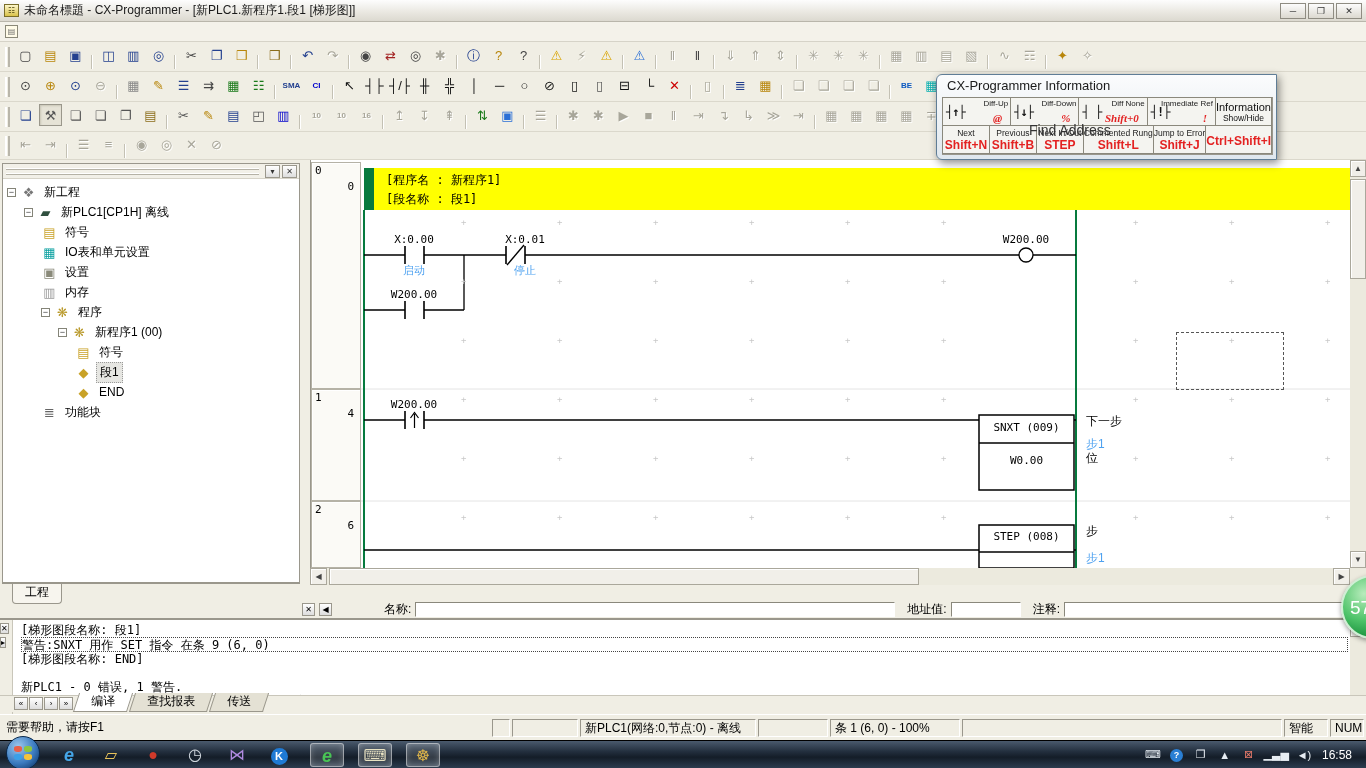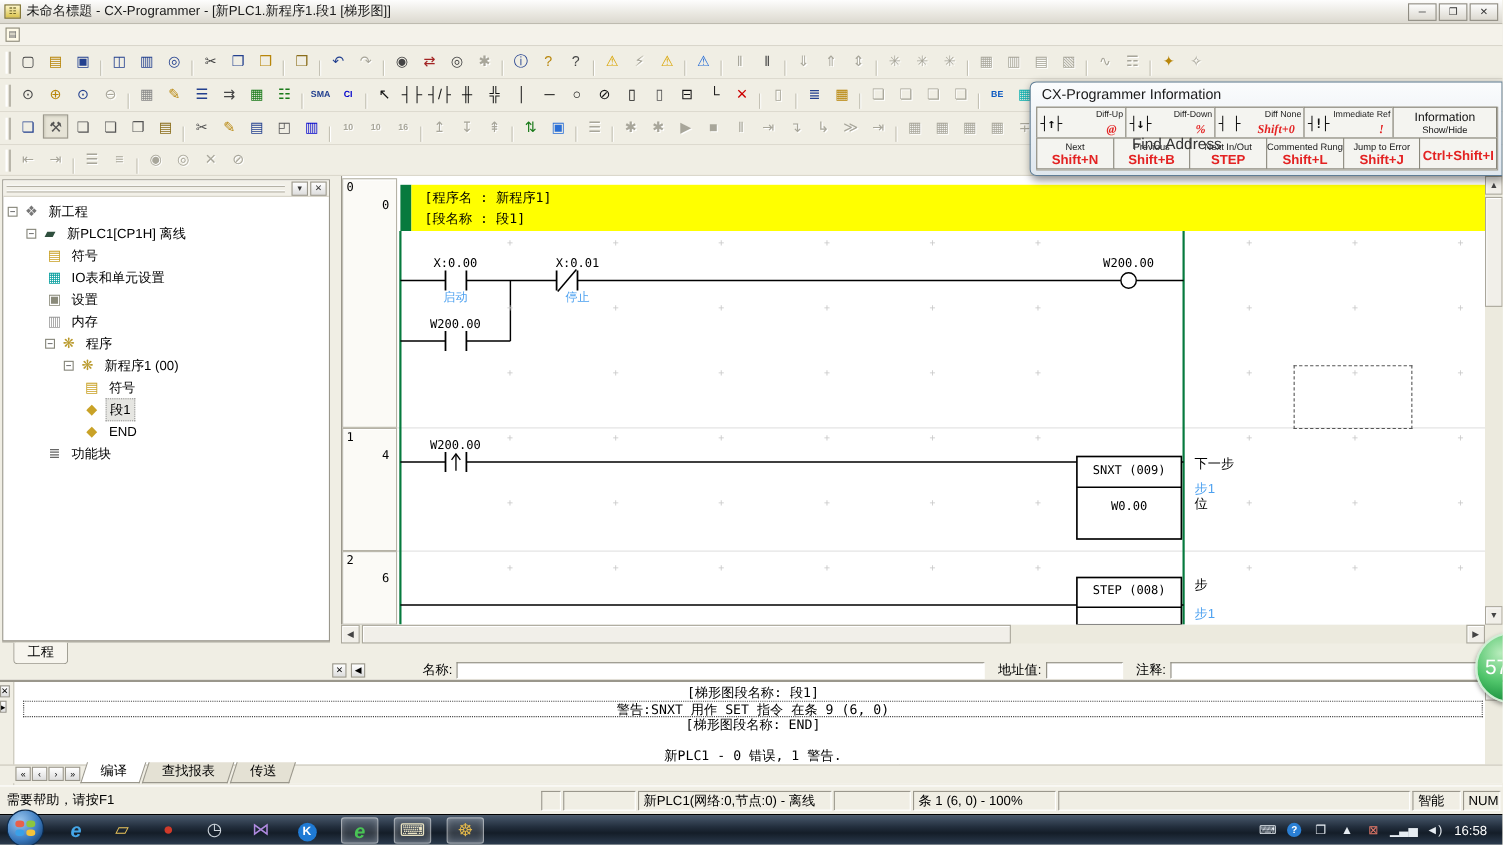--- a/index.html
+++ b/index.html
@@ -96,21 +96,21 @@
     font-size:8px; line-height:11px; text-align:center; flex:none; }
   .albl { font-size:12px; color:#000; flex:none; }
   .afield { height:15px; background:#fff; border:1px solid; border-color:#8a887c #fff #fff #8a887c; }
   #fname { width:480px; margin-right:8px; } #faddr { width:70px; margin-right:8px; } #fcomm { flex:1; margin-right:4px; }
 
   
   #output { position:absolute; left:0; top:618px; width:1366px; height:94px; background:#fff;
     border-top:2px solid #9a978c; }
   #ostrip { position:absolute; left:0; top:0; width:13px; height:94px; background:#f0eee4; border-right:1px solid #c9c6ba; }
   #ostrip .abtn { margin:1px 0 0 0; }
-  #olines { position:absolute; left:21px; top:3px; right:18px; font:12px "DejaVu Sans Mono",monospace; color:#000;text-align:center; }
+  #olines { position:absolute; left:21px; top:3px; right:18px; font:12px "DejaVu Sans Mono",monospace; color:#000; }
   .oline { height:14px; line-height:14px; white-space:nowrap; }
   .osel { border:1px dotted #444; height:15px; }
   #oscroll { position:absolute; right:0; top:0; width:16px; height:75px; background:#eceade; }
   #oscroll .up { left:0; top:2px; width:15px; height:15px; line-height:14px; }
   #otabs { position:absolute; left:0; bottom:0; width:1366px; height:17px; background:#f0eee4; border-top:1px solid #c9c6ba;
     display:flex; align-items:flex-end; padding-left:14px; }
   .onav { width:14px; height:13px; border:1px solid #9a978c; background:linear-gradient(#fff,#ddd);
     font-size:8px; line-height:11px; text-align:center; margin-right:1px; margin-bottom:2px; }
   .otab { padding:0 14px 1px; margin-left:2px; font-size:12px; border:1px solid #9a978c; border-top:none;
     background:#e4e1d4; transform:skewX(-18deg); }
@@ -145,21 +145,21 @@
     color:#fff; font-size:9px; line-height:13px; font-weight:bold; }
   #clock { color:#fff; font-size:12px; padding:0 10px 0 6px; }
 
   
   #ball { position:absolute; left:1341px; top:575px; width:64px; height:64px; border-radius:50%;
     background:radial-gradient(circle at 35% 28%,#b8ecbc,#4fc46a 45%,#1d9440 75%,#157333); border:2px solid #cfeed4;
     box-shadow:0 2px 5px rgba(0,0,0,.4); z-index:60; }
   #ball span { position:absolute; left:7px; top:20px; color:#fff; font-weight:normal; font-size:19px; }
 
   
-  #infodlg { position:absolute; left:936px; top:74px; width:430px; height:86px; z-index:50;
+  #infodlg { position:absolute; left:936px; top:74px; width:341px; height:86px; z-index:50;
     background:linear-gradient(#fbfcfd,#dfe7ee); border:1px solid #5f7d96; border-radius:6px 0 0 6px;
     box-shadow:2px 3px 8px rgba(0,0,0,.45); }
   #idtitle { font-size:13px; color:#1a1a1a; padding:3px 0 0 10px; }
   #idbody { position:absolute; left:5px; right:3px; top:22px; bottom:4px; background:#f2f2ee;
     border:1px solid #9a978c; box-shadow:inset 1px 1px 0 #fff; display:flex; flex-direction:column; }
   .idrow { display:flex; flex:1; }
   .idcell { border:1px solid #8a887c; margin:-1px 0 0 -1px; position:relative; background:#f4f4f0; }
   .idc-top { width:82px; }
   .idc-info { flex:1; text-align:center; }
   .idc-bot { flex:1; text-align:center; }

